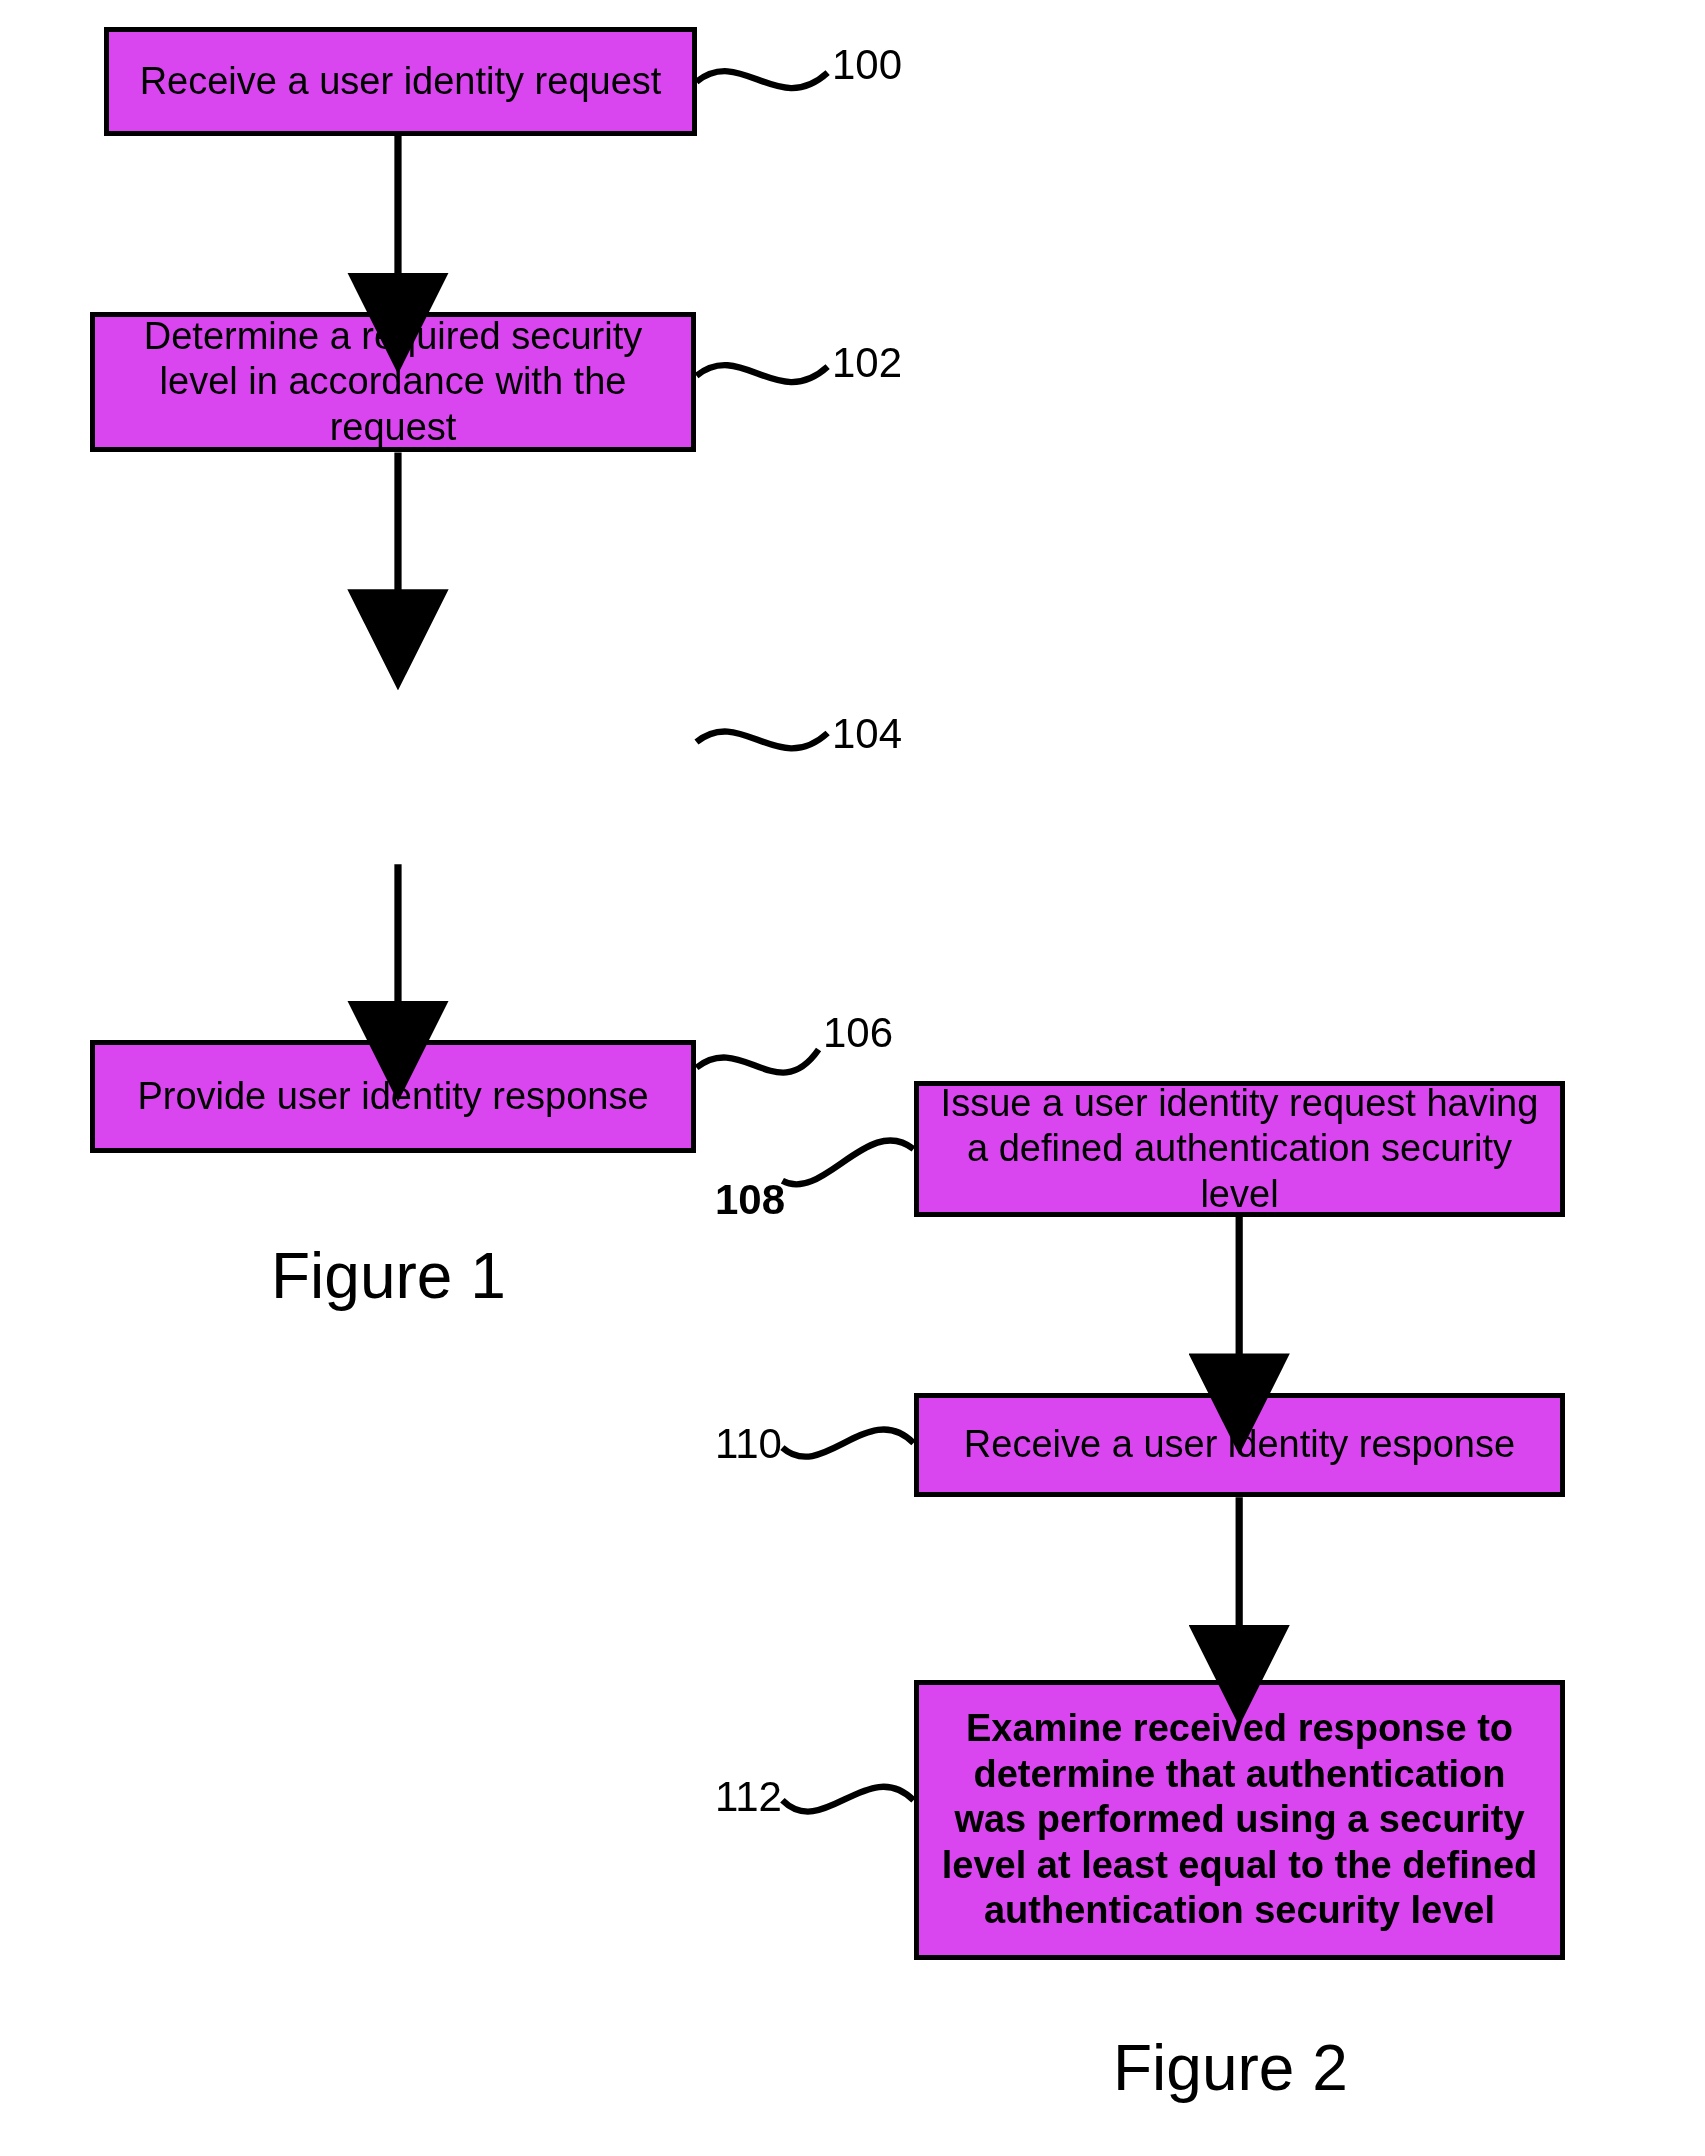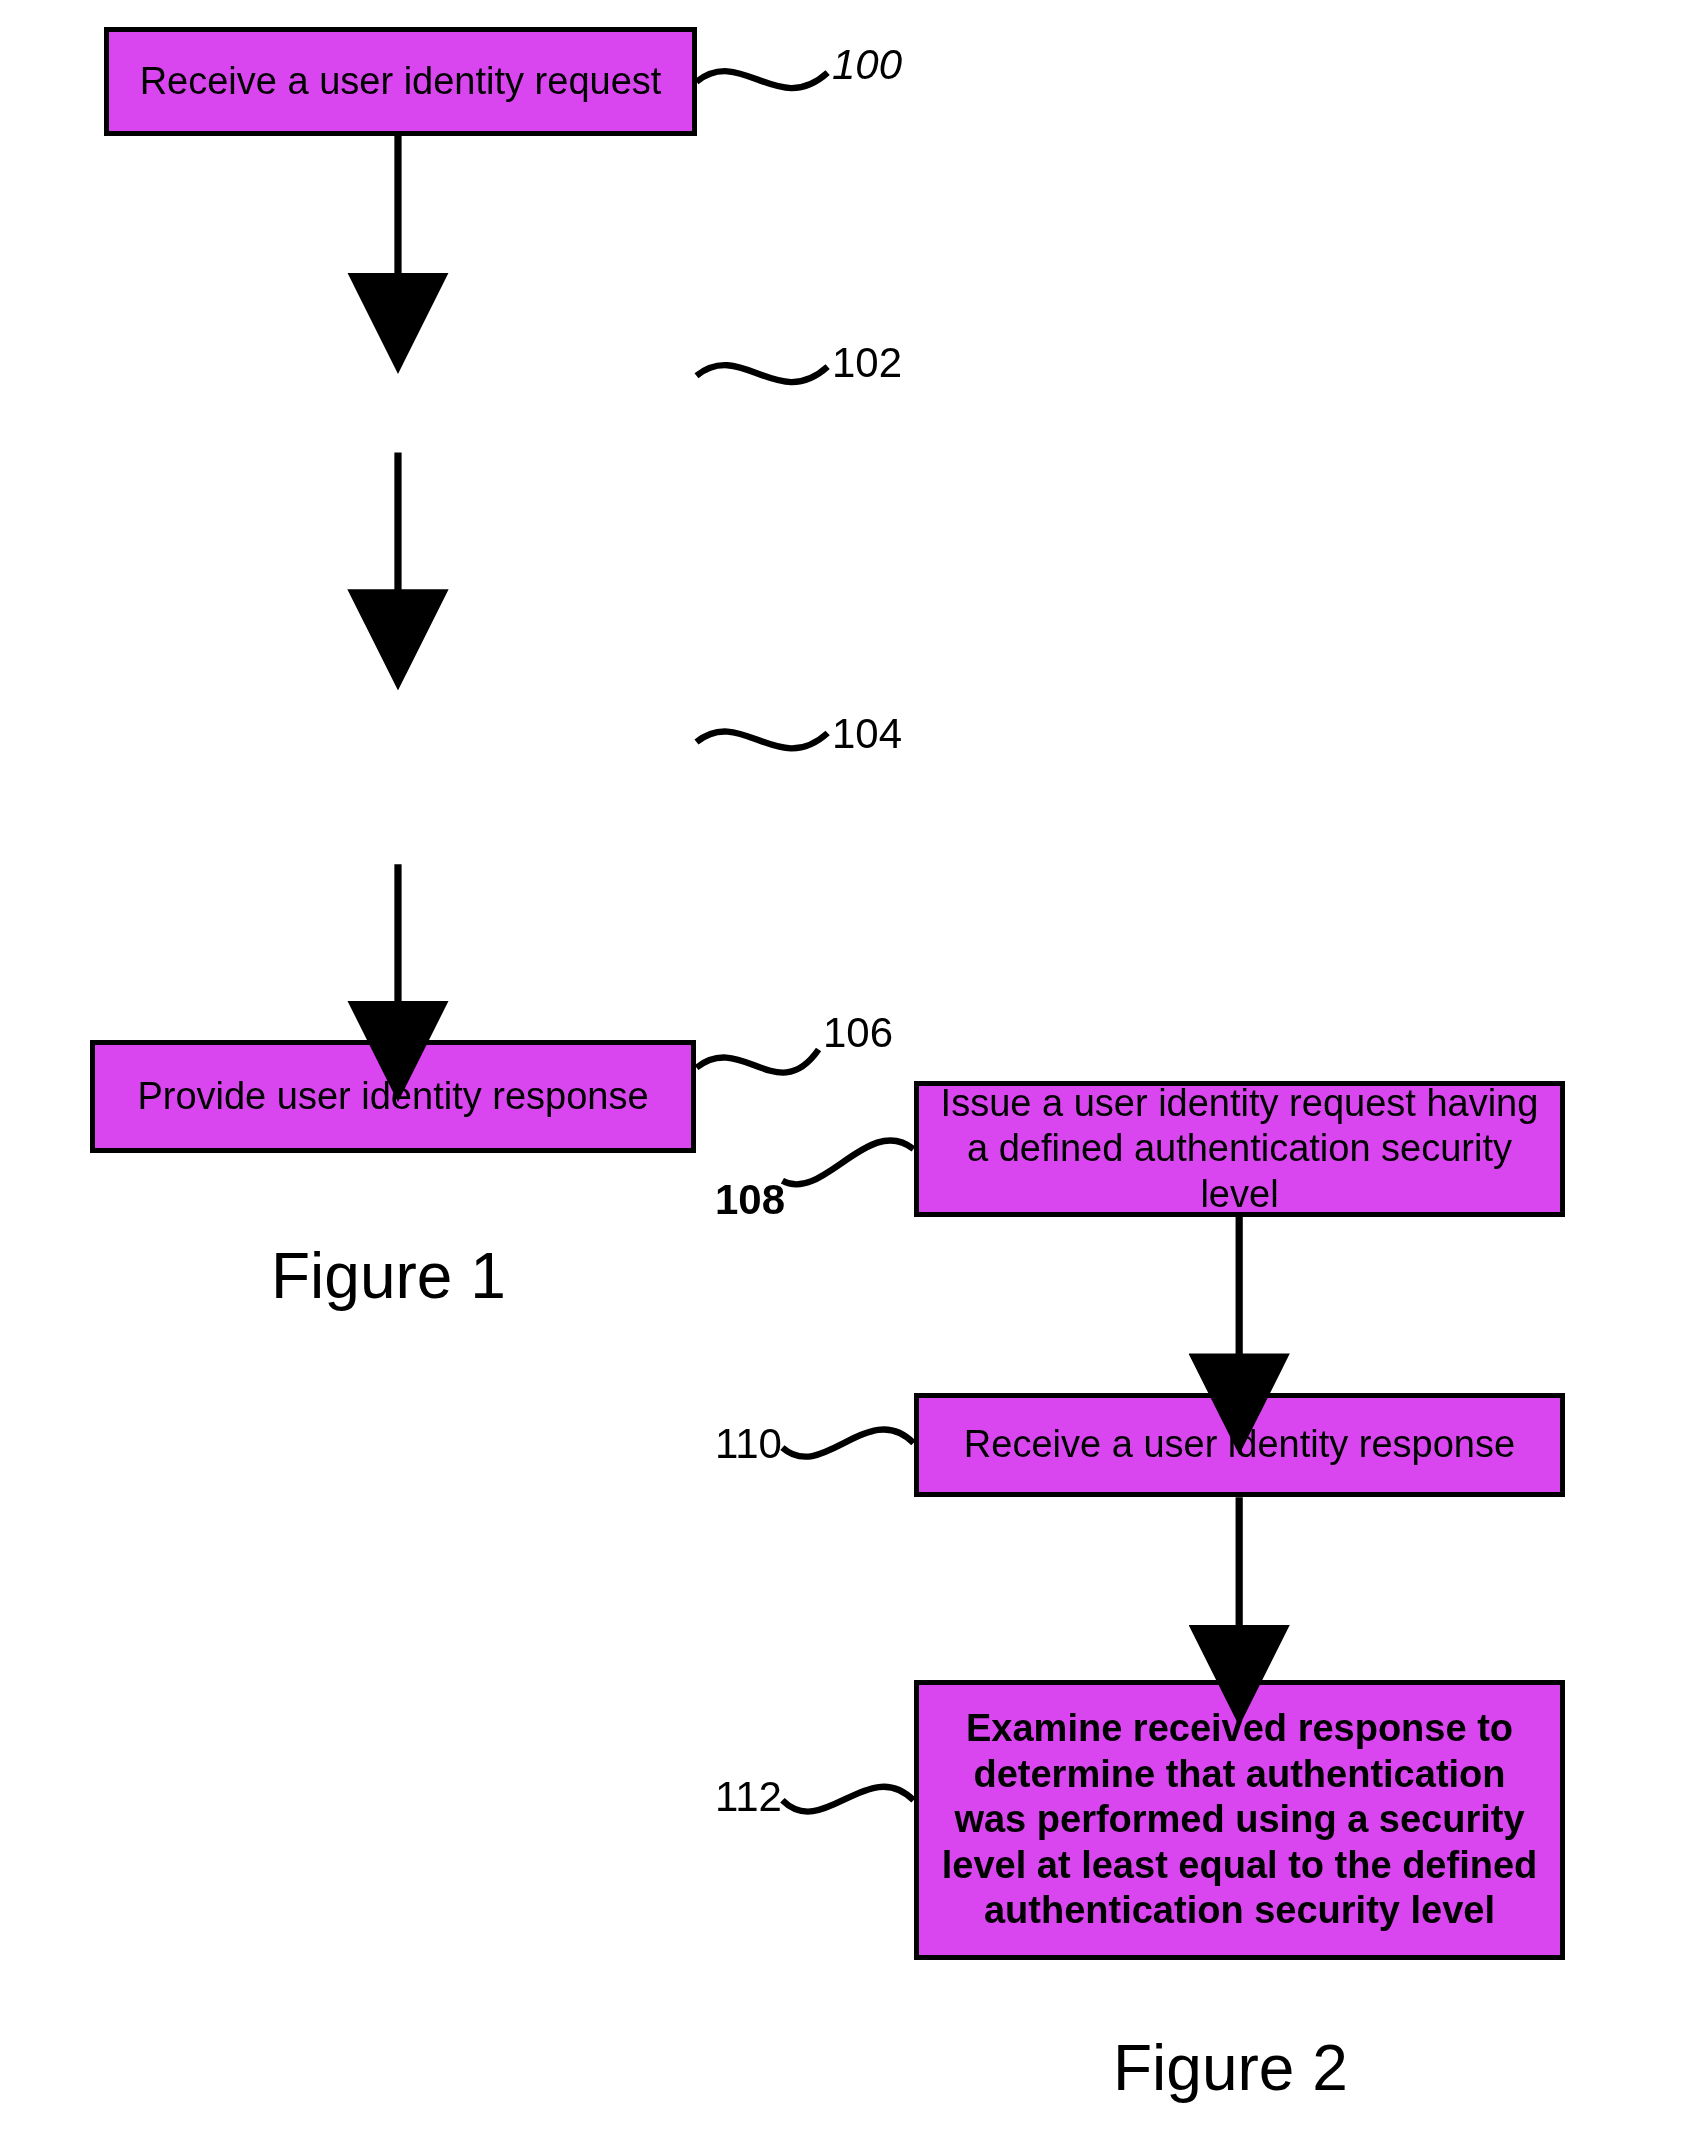--- a/index.html
+++ b/index.html
@@ -45,22 +45,25 @@
   }
 </style>
 </head>
 <body>
 
 <div class="canvas">
 
   <div class="box" style="left:104px; top:27px; width:593px; height:109px;">
     <span>Receive a user identity request</span>
   </div>
-  <div class="label" style="left:832px; top:41px;font-style:italic;">100</div>
+  <div class="label" style="left:832px; top:41px;">100</div>
 
+  <div class="box" style="left:90px; top:312px; width:606px; height:140px;">
+    <span>Determine a required security level in accordance with the request</span>
+  </div>
   <div class="label" style="left:832px; top:339px;">102</div>
 
   <div class="label" style="left:832px; top:710px;">104</div>
 
   <div class="box" style="left:90px; top:1040px; width:606px; height:113px;">
     <span>Provide user identity response</span>
   </div>
   <div class="label" style="left:823px; top:1009px;">106</div>
 
   <div class="figcap" style="left:271px; top:1239px;">Figure 1</div>

